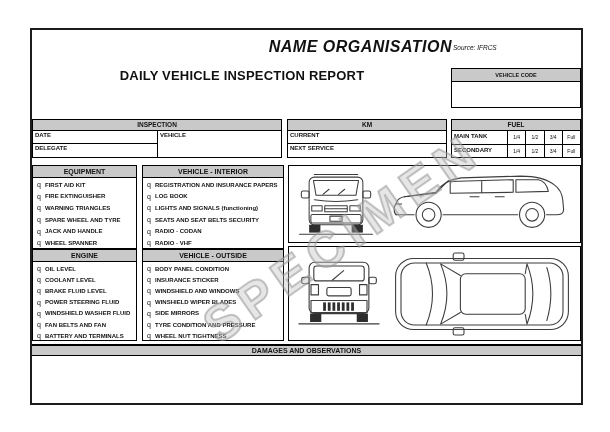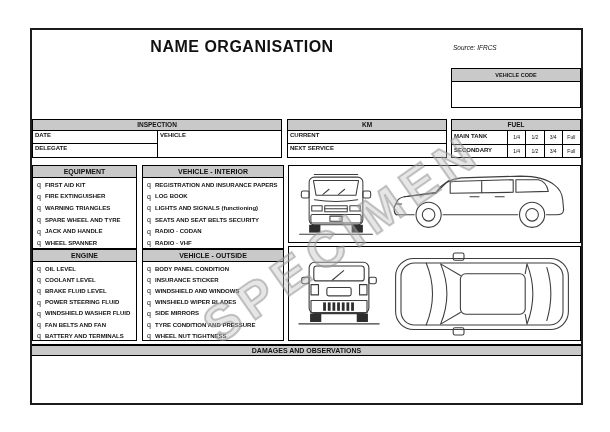--- a/index.html
+++ b/index.html
@@ -3,22 +3,22 @@
 <meta charset="utf-8">
 <style>
   * { margin:0; padding:0; box-sizing:border-box; }
   html,body { width:610px; height:432px; background:#ffffff; overflow:hidden;
               font-family:"Liberation Sans", sans-serif; color:#111; }
   .frame { position:absolute; left:30px; top:28px; width:553px; height:377px;
            border:2px solid #1c1c1c; background:#fff; }
   .abs { position:absolute; }
 
   
-  .org-title { left:0; top:8px; width:420px; text-align:center;
-               font-size:16px; font-weight:600; letter-spacing:.5px; }
+  .org-title { left:0; top:8px; width:420px; text-align:right;
+               font-size:16px; font-weight:600; letter-spacing:.5px;font-style:italic; }
   .report-title { left:0; top:38px; width:420px; text-align:center;
                   font-size:13px; font-weight:bold; letter-spacing:.2px; }
   .source-note { left:421px; top:14px; font-size:6.5px; font-style:italic; }
 
   .gray-bar { background:#c9c9c9; border-bottom:1px solid #000;
               font-weight:bold; text-align:center; }
 
   .vc-box { left:419px; top:38px; width:130px; border:1px solid #000; }
   .vc-bar { height:13px; line-height:12px; font-size:5.5px; }
   .vc-input { height:25px; }
@@ -77,20 +77,21 @@
                letter-spacing:8px; color:rgba(190,190,190,0.38);
                -webkit-text-stroke:2px rgba(150,150,150,0.55);
                pointer-events:none; z-index:9; }
 </style>
 </head>
 <body>
 
 <div class="frame">
 
   <div class="abs org-title">NAME ORGANISATION</div>
+  <div class="abs report-title">DAILY VEHICLE INSPECTION REPORT</div>
   <div class="abs source-note">Source: IFRCS</div>
 
   <div class="abs vc-box">
     <div class="gray-bar vc-bar">VEHICLE CODE</div>
     <div class="vc-input"></div>
   </div>
 
   <div class="abs tbl insp">
     <div class="gray-bar t-bar">INSPECTION</div>
     <div class="insp-body">

